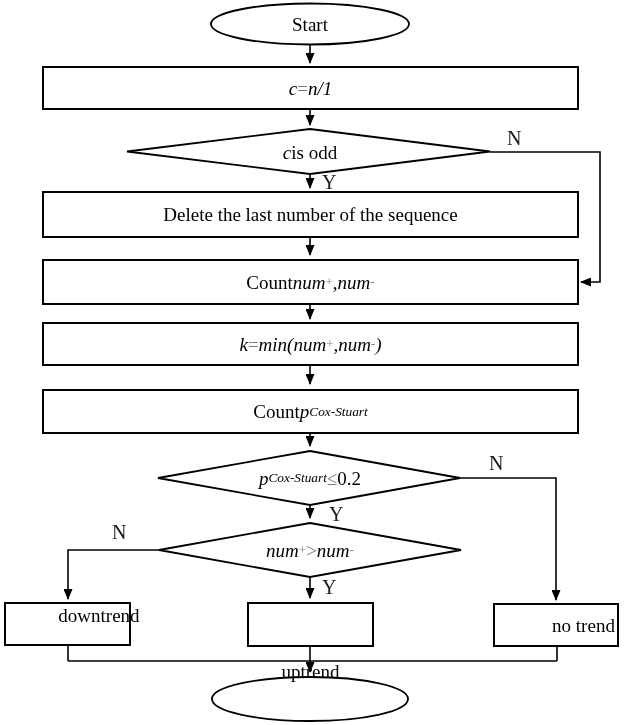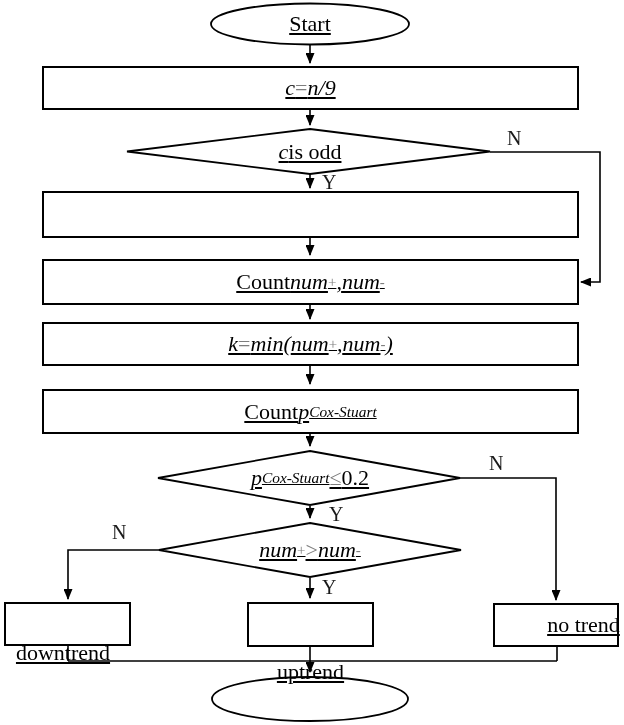--- a/index.html
+++ b/index.html
@@ -4,21 +4,21 @@
 <style>
   html,body{margin:0;padding:0;background:#fff;}
   .stage{
     position:relative;width:624px;height:725px;background:#ffffff;
     font-family:"Liberation Serif","DejaVu Serif",serif;color:#000;
     overflow:hidden;
   }
   .stage svg{position:absolute;left:0;top:0;}
   .lbl{
     position:absolute;display:flex;align-items:center;justify-content:center;
-    font-size:22px;line-height:1;white-space:nowrap;color:#000;text-decoration:underline;
+    font-size:19px;line-height:1;white-space:nowrap;color:#000;
   }
   .edge-lbl{
     position:absolute;font-size:20px;line-height:1;color:#1a1a1a;
   }
   .i{font-style:italic;}
   .sub{font-style:italic;font-size:0.70em;vertical-align:sub;}
   .op{color:#7d7d7d;}
   .opsub{color:#7d7d7d;font-size:0.68em;vertical-align:sub;}
 </style>
 </head>
@@ -67,28 +67,29 @@
       <rect x="494" y="604" width="124" height="42" stroke-width="2"></rect>
       <ellipse cx="310" cy="699" rx="98" ry="22" stroke-width="1.8"></ellipse>
     </g>
   </svg>
 
   <div class="lbl" style="left:211px;top:4px;width:198px;height:40px;">Start</div>
 
   <div class="lbl" style="left:43px;top:67px;width:535px;height:42px;">
       <span class="i">c</span>
       <span class="op">=</span>
-      <span class="i">n/9</span>
+      <span class="i">n/1</span>
     </div>
 
   <div class="lbl" style="left:160px;top:138px;width:300px;height:28px;">
       <span class="i">c</span>
       <span> is odd</span>
     </div>
 
+  <div class="lbl" style="left:43px;top:192px;width:535px;height:45px;">Delete the last number of the sequence</div>
 
   <div class="lbl" style="left:43px;top:260px;width:535px;height:44px;">
       <span>Count </span>
       <span class="i">num</span>
       <span class="opsub">+</span>
       <span class="i">, </span>
       <span class="i">num</span>
       <span class="opsub">-</span>
     </div>
 
@@ -118,21 +119,21 @@
     </div>
 
   <div class="lbl" style="left:160px;top:536px;width:300px;height:28px;">
       <span class="i">num</span>
       <span class="opsub">+</span>
       <span class="op">&gt;</span>
       <span class="i">num</span>
       <span class="opsub">-</span>
     </div>
 
-  <div class="lbl" style="left:5px;top:632px;width:116px;height:42px;">downtrend</div>
+  <div class="lbl" style="left:5px;top:594px;width:116px;height:42px;padding-left:36px;">downtrend</div>
 
   <div class="lbl" style="left:248px;top:603px;width:125px;height:43px;margin-top:47px;">uptrend</div>
 
   <div class="lbl" style="left:511px;top:604px;width:145px;height:42px;">no trend</div>
 
 
   <div class="edge-lbl" style="left:322px;top:172px;">Y</div>
   <div class="edge-lbl" style="left:507px;top:128px;">N</div>
   <div class="edge-lbl" style="left:329px;top:504px;">Y</div>
   <div class="edge-lbl" style="left:489px;top:453px;">N</div>

